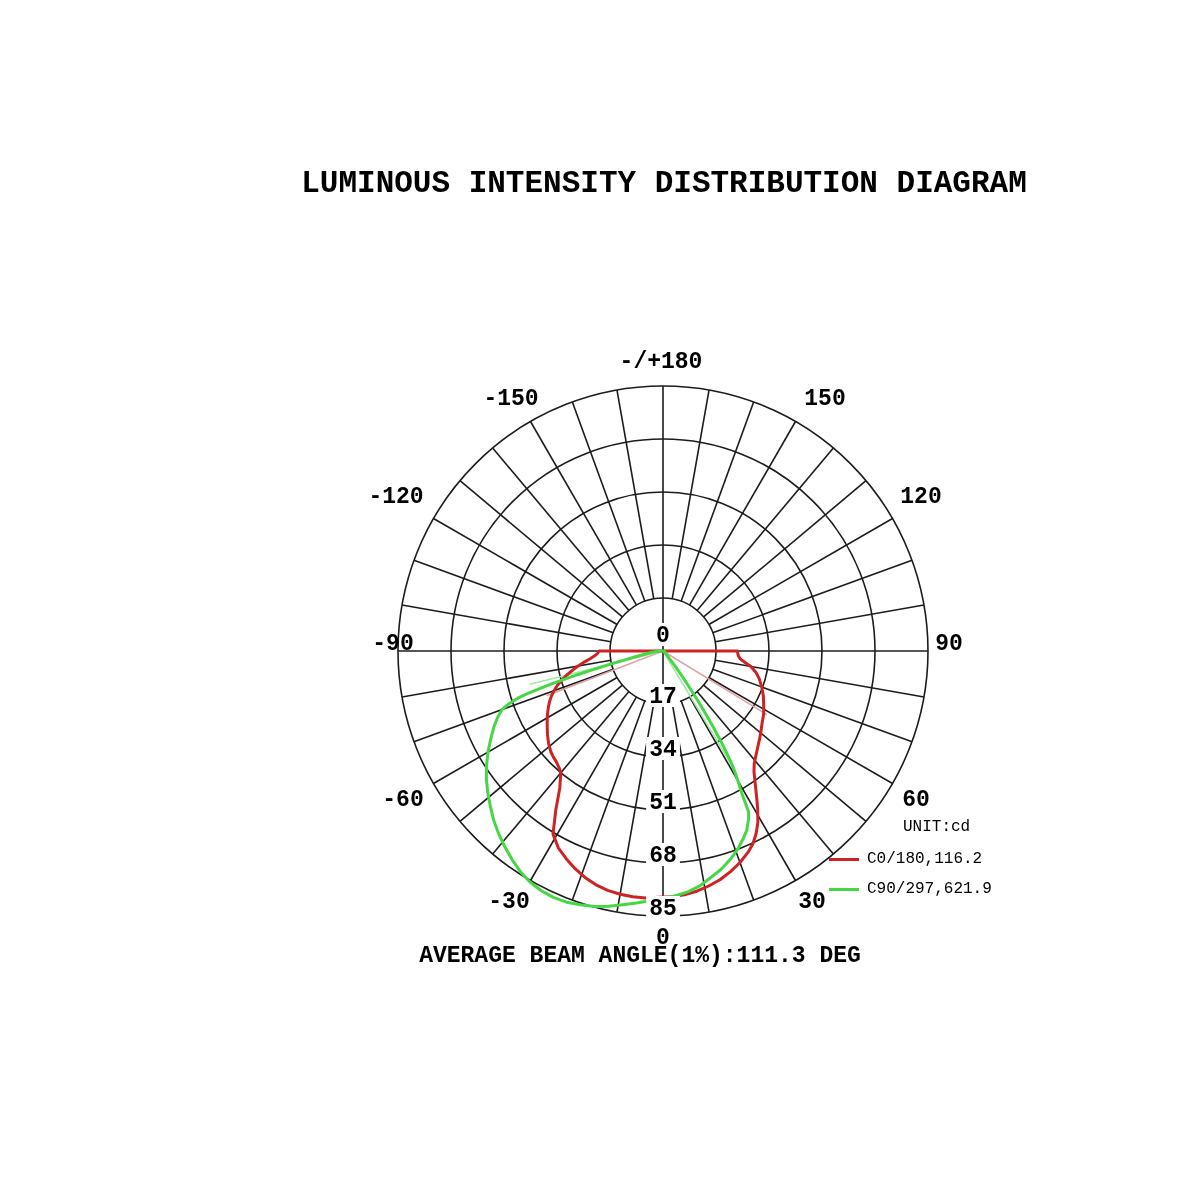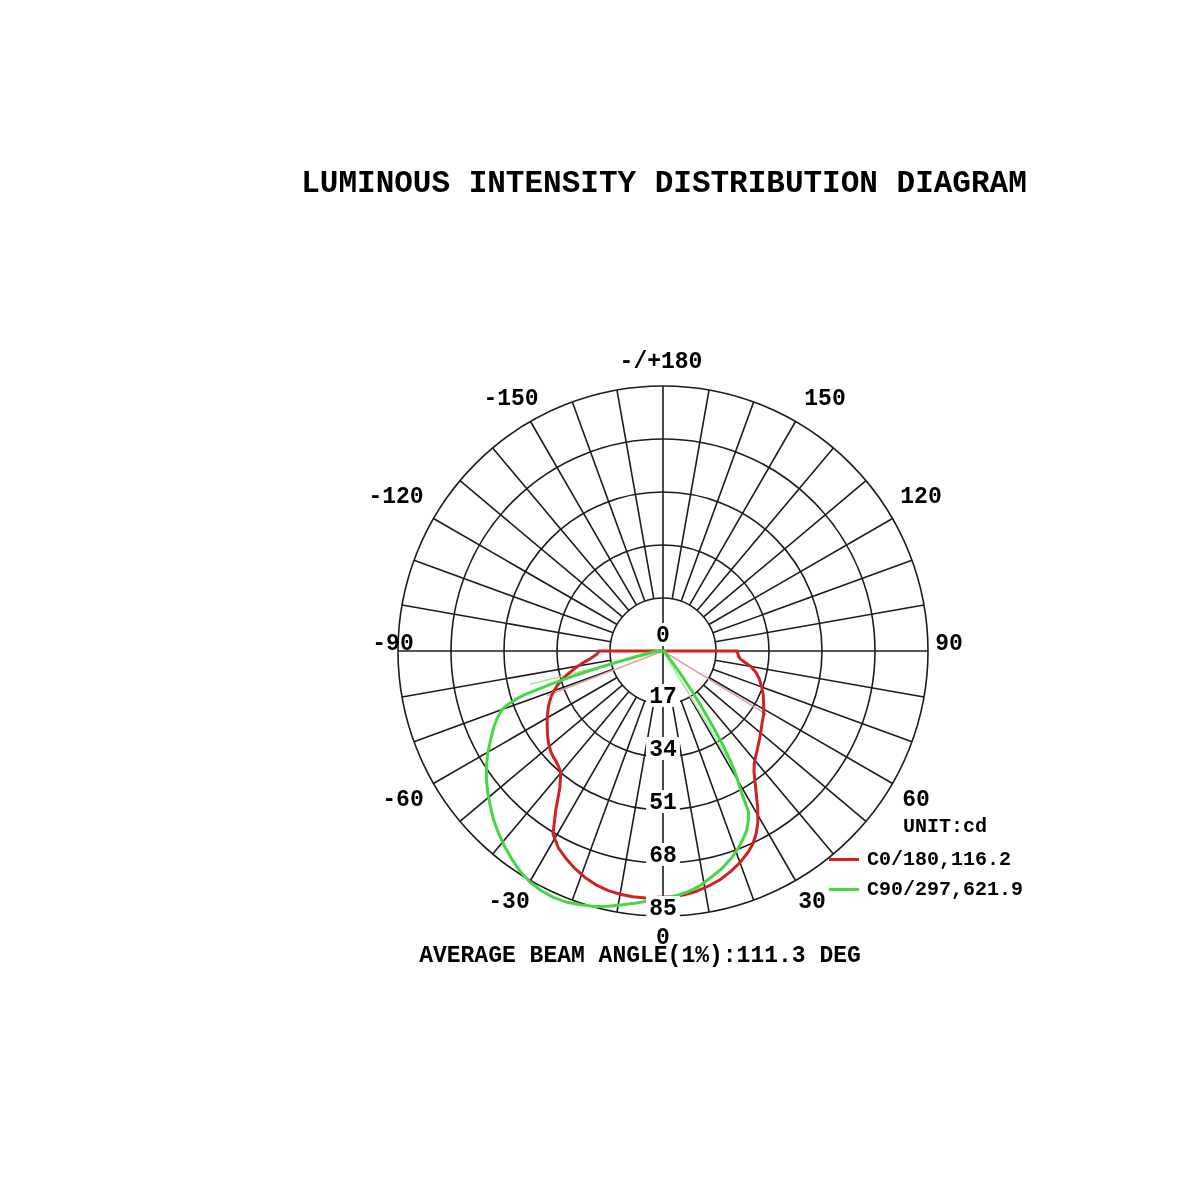--- a/index.html
+++ b/index.html
@@ -3,21 +3,21 @@
 <meta charset="utf-8">
 <style>
   html,body{margin:0;padding:0;background:#ffffff;}
   .canvas{position:relative;width:1200px;height:1200px;background:#ffffff;overflow:hidden;
           font-family:"Liberation Mono","DejaVu Sans Mono",monospace;color:#000;margin-left:40px;}
   .title{position:absolute;top:166px;left:24px;width:1200px;text-align:center;
          font-size:31px;font-weight:bold;white-space:pre;letter-spacing:0;}
   .caption{position:absolute;top:943px;left:0;width:1200px;text-align:center;
            font-size:23px;font-weight:bold;white-space:pre;}
   #polar-svg{position:absolute;left:0;top:0;}
-  .legend{position:absolute;left:789px;top:814px;width:230px;font-size:20px;font-weight:bold;}
+  .legend{position:absolute;left:789px;top:814px;width:230px;font-size:16px;font-weight:normal;}
   .legend-unit{padding-left:74px;height:30px;line-height:26px;}
   .legend-row{display:flex;align-items:center;height:30px;text-align:center;}
   .legend-swatch{width:30px;height:3px;margin-right:8px;flex:0 0 30px;}
   .legend-label{white-space:pre;}
 </style>
 </head>
 <body>
 
 <div class="canvas">
   <div class="title">LUMINOUS INTENSITY DISTRIBUTION DIAGRAM</div>

